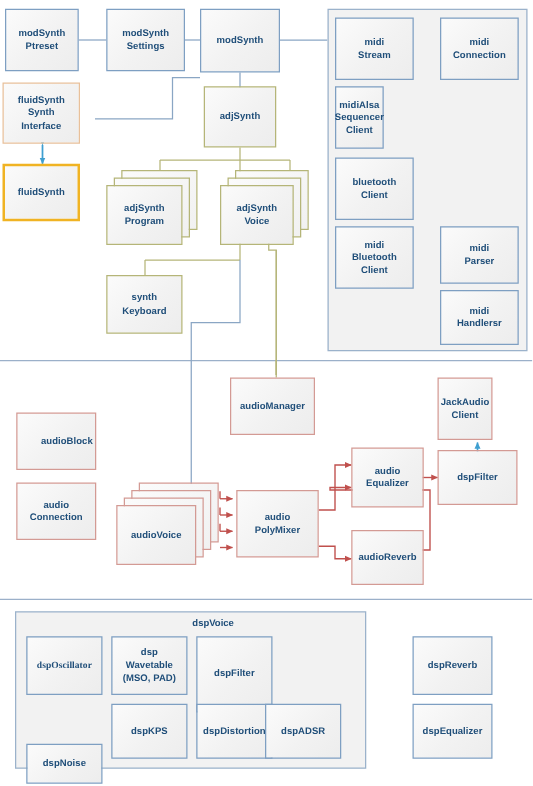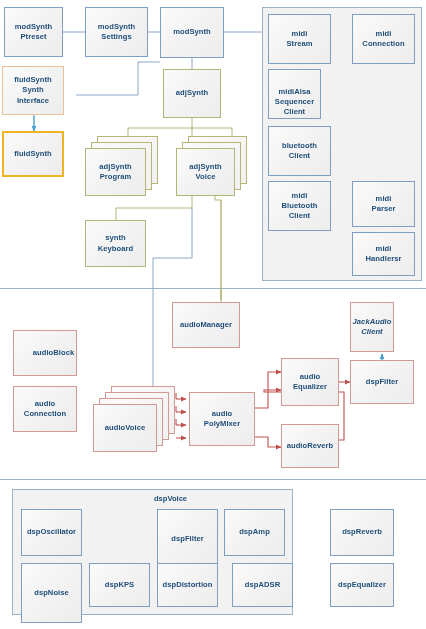--- a/index.html
+++ b/index.html
@@ -211,21 +211,21 @@
   <div class="node blue" style="left:268px;top:14px;width:63px;height:50px;">
     <span class="lbl" style="white-space:pre-line;">midi
 Stream</span>
   </div>
 
   <div class="node blue" style="left:352px;top:14px;width:63px;height:50px;">
     <span class="lbl" style="white-space:pre-line;">midi
 Connection</span>
   </div>
 
-  <div class="node blue" style="left:268px;top:69px;width:53px;height:50px;align-items:flex-end;">
+  <div class="node blue" style="left:268px;top:69px;width:39px;height:50px;">
     <span class="lbl" style="white-space:pre-line;">midiAlsa
 Sequencer
 Client</span>
   </div>
 
   <div class="node blue" style="left:268px;top:126px;width:63px;height:50px;">
     <span class="lbl" style="white-space:pre-line;">bluetooth
 Client</span>
   </div>
 
@@ -238,25 +238,25 @@
   <div class="node blue" style="left:352px;top:181px;width:63px;height:46px;">
     <span class="lbl" style="white-space:pre-line;">midi
 Parser</span>
   </div>
 
   <div class="node blue" style="left:352px;top:232px;width:63px;height:44px;">
     <span class="lbl" style="white-space:pre-line;">midi
 Handlersr</span>
   </div>
 
-  <div class="node red" style="left:172px;top:302px;width:68px;height:46px;">
+  <div class="node red" style="left:184px;top:302px;width:68px;height:46px;">
     <span class="lbl" style="white-space:pre-line;">audioManager</span>
   </div>
 
-  <div class="node red" style="left:350px;top:302px;width:44px;height:50px;font-style:italic;">
+  <div class="node red" style="left:350px;top:302px;width:44px;height:50px;">
     <span class="lbl" style="white-space:pre-line;">JackAudio
 Client</span>
   </div>
 
   <div class="node red" style="left:13px;top:330px;width:64px;height:46px;padding-left:19px;">
     <span class="lbl" style="white-space:pre-line;">audioBlock</span>
   </div>
 
   <div class="node red" style="left:13px;top:386px;width:64px;height:46px;">
     <span class="lbl" style="white-space:pre-line;">audio
@@ -281,46 +281,48 @@
   </div>
 
   <div class="node red" style="left:350px;top:360px;width:64px;height:44px;z-index:4;">
     <span class="lbl" style="white-space:pre-line;">dspFilter</span>
   </div>
 
   <div class="node red" style="left:281px;top:424px;width:58px;height:44px;z-index:4;">
     <span class="lbl" style="white-space:pre-line;">audioReverb</span>
   </div>
 
-  <div class="node blue" style="left:21px;top:509px;width:61px;height:47px;">
+  <div class="node blue" style="left:21px;top:509px;width:61px;height:47px;font-family:Liberation Serif, serif;">
     <span class="lbl" style="white-space:pre-line;">dspOscillator</span>
   </div>
 
+  <div class="node blue" style="left:89px;top:509px;width:61px;height:47px;">
+    <span class="lbl" style="white-space:pre-line;">dsp
+Wavetable
+(MSO, PAD)</span>
+  </div>
 
   <div class="node blue" style="left:157px;top:509px;width:61px;height:61px;">
     <span class="lbl" style="white-space:pre-line;">dspFilter</span>
   </div>
 
-  <div class="node blue" style="left:224px;top:509px;width:61px;height:47px;">
-    <span class="lbl" style="white-space:pre-line;">dspAmp</span>
-  </div>
-
-  <div class="node blue" style="left:21px;top:563px;width:61px;height:60px;">
+
+  <div class="node blue" style="left:21px;top:595px;width:61px;height:32px;">
     <span class="lbl" style="white-space:pre-line;">dspNoise</span>
   </div>
 
   <div class="node blue" style="left:89px;top:563px;width:61px;height:44px;">
     <span class="lbl" style="white-space:pre-line;">dspKPS</span>
   </div>
 
   <div class="node blue" style="left:157px;top:563px;width:61px;height:44px;">
     <span class="lbl" style="white-space:pre-line;">dspDistortion</span>
   </div>
 
-  <div class="node blue" style="left:232px;top:563px;width:61px;height:44px;">
+  <div class="node blue" style="left:212px;top:563px;width:61px;height:44px;">
     <span class="lbl" style="white-space:pre-line;">dspADSR</span>
   </div>
 
   <div class="node blue" style="left:330px;top:509px;width:64px;height:47px;">
     <span class="lbl" style="white-space:pre-line;">dspReverb</span>
   </div>
 
   <div class="node blue" style="left:330px;top:563px;width:64px;height:44px;">
     <span class="lbl" style="white-space:pre-line;text-align:center;">dspEqualizer</span>
   </div>

